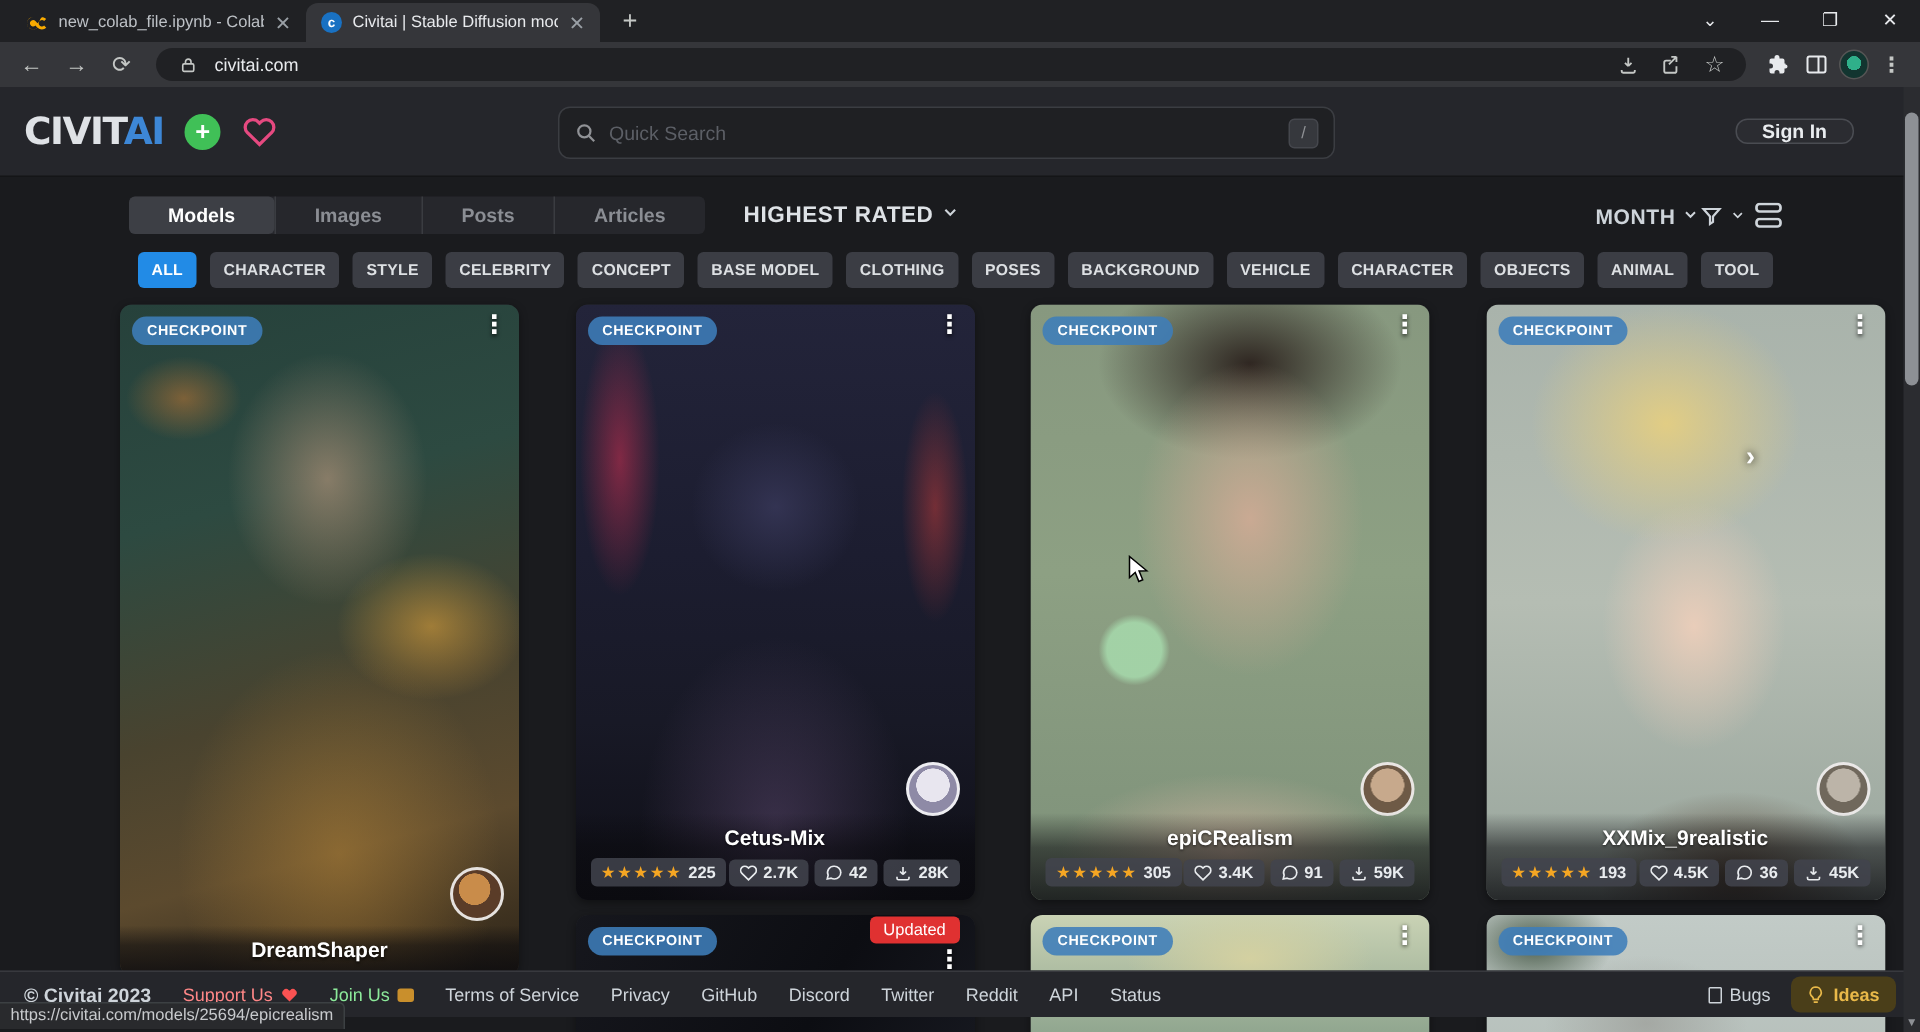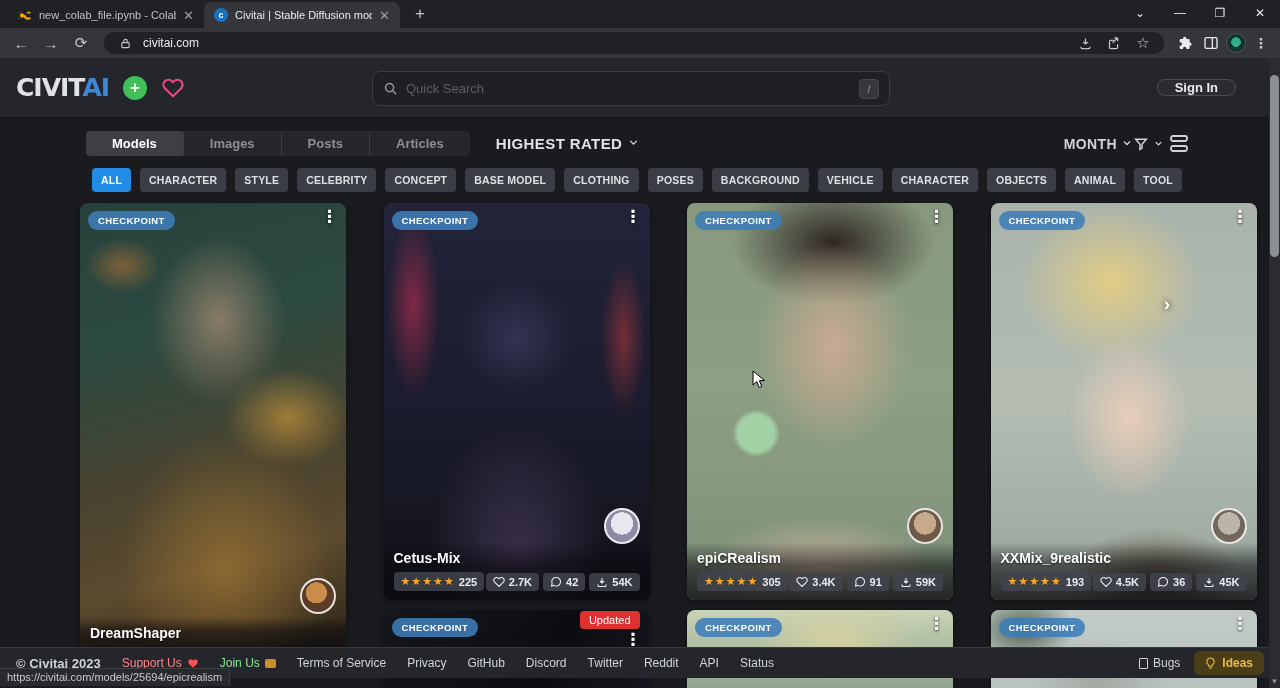--- a/index.html
+++ b/index.html
@@ -117,21 +117,21 @@
   .creator { position:absolute; right:10px; width:36px; height:36px; border-radius:50%;
     border:2px solid rgba(255,255,255,.85); }
   .creator.b56 { bottom:56px; } .creator.b36 { bottom:36px; }
   .av1 { background:radial-gradient(circle at 45% 40%, #c98c4a 0 40%, #5a3c28 41%); }
   .av2 { background:radial-gradient(circle at 50% 42%, #e8e6ef 0 45%, #8e8aa6 46%); }
   .av3 { background:radial-gradient(circle at 50% 42%, #c7a98c 0 45%, #6e5a46 46%); }
   .av4 { background:radial-gradient(circle at 50% 42%, #bcb4a8 0 45%, #70685c 46%); }
   .card-overlay { position:absolute; left:0; right:0; bottom:0; padding:8px 10px 9px;
     background:linear-gradient(180deg, rgba(10,10,14,0) 0%, rgba(10,10,14,.55) 40%, rgba(10,10,14,.8) 100%); }
   .card-title { color:#fff; font-size:14px; font-weight:bold; margin-bottom:6px;
-    text-shadow:0 1px 2px rgba(0,0,0,.7); }
+    text-shadow:0 1px 2px rgba(0,0,0,.7);text-align:center; }
   .card-title.solo { margin-bottom:0; }
   .stats { display:flex; align-items:center; justify-content:space-between; }
   .stat-pill { display:flex; align-items:center; gap:4px; background:rgba(66,68,77,.85); border-radius:4px;
     padding:3px 7px; color:#e9ecef; font-size:11px; font-weight:bold; }
   .stars { color:#f5a623; font-size:11px; letter-spacing:1px; }
   .stat-group { display:flex; gap:4px; }
   .sicon { display:flex; color:#e9ecef; }
 
   
   .site-footer { position:absolute; left:0; top:647px; width:1280px; height:31px; background:#25262b;
@@ -361,21 +361,21 @@
                     </span>
                   <span>42</span>
                 </span>
                 <span class="stat-pill">
                   <span class="sicon">
                       <svg width="12" height="12" viewBox="0 0 24 24" fill="none" stroke="currentColor" stroke-width="2.2">
                         <path d="M12 4v10m0 0l-4-4m4 4l4-4"></path>
                         <path d="M4 17v2a2 2 0 0 0 2 2h12a2 2 0 0 0 2-2v-2"></path>
                       </svg>
                     </span>
-                  <span>54K</span>
+                  <span>28K</span>
                 </span>
               </span>
             </div>
           </div>
         </div>
         <div class="card h-part has-updated">
           <div class="card-img img5"></div>
           <span class="badge">CHECKPOINT</span>
           <span class="updated">Updated</span>
           <span class="dots">⋮</span>

